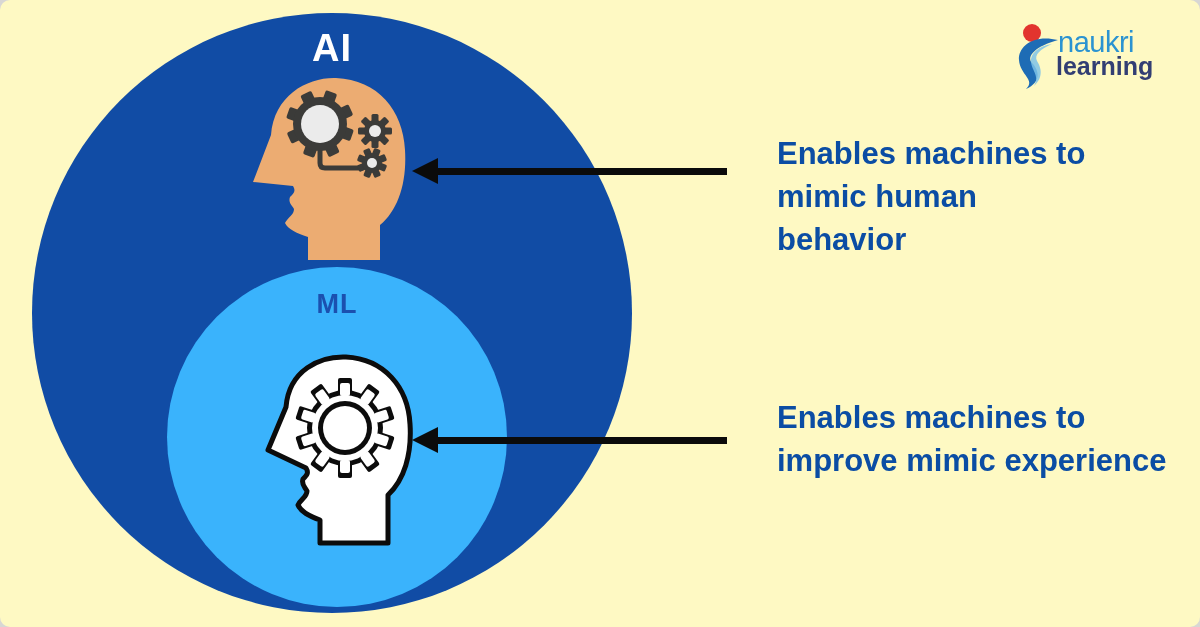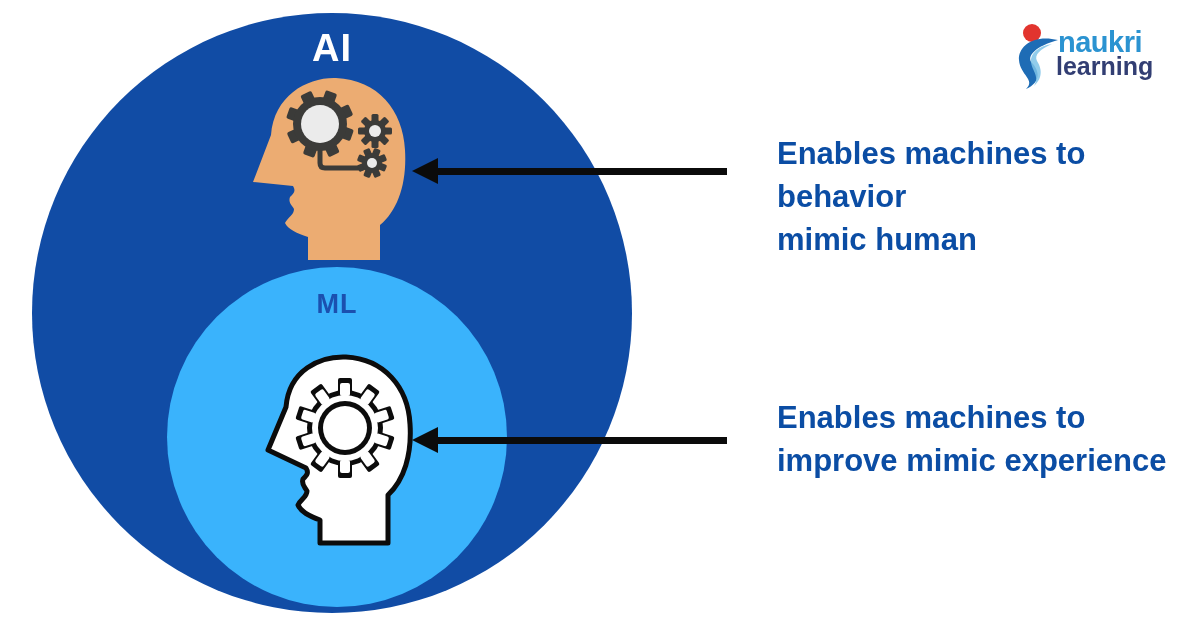--- a/index.html
+++ b/index.html
@@ -1,21 +1,21 @@
 <!DOCTYPE html>
 <html><head>
 <meta charset="utf-8">
 <style>
   html,body{margin:0;padding:0;}
   body{
     width:1200px;height:627px;overflow:hidden;
     font-family:"Liberation Sans","DejaVu Sans",sans-serif;
     background:#d8d7d4;
   }
-  .canvas{position:relative;width:1200px;height:627px;background:#ffffff;}
+  .canvas{position:relative;width:1200px;height:627px;background:#fef9c3;border-radius:10px;}
 
   
   .circle{position:absolute;border-radius:50%;}
   .circle-ai{left:32px;top:13px;width:600px;height:600px;background:#114ca5;}
   .circle-ml{left:167px;top:267px;width:340px;height:340px;background:#3ab3fc;}
 
   .ai-label{
     position:absolute;top:14px;left:0;width:100%;text-align:center;
     color:#ffffff;font-size:38px;font-weight:bold;letter-spacing:1px;
   }
@@ -42,21 +42,21 @@
     font-size:31px;font-weight:bold;line-height:43px;white-space:nowrap;margin-left:20px;
   }
   .annotation-1{top:132px;}
   .annotation-2{top:396px;}
 
   
   .logo{position:absolute;left:1012px;top:18px;width:170px;height:72px;}
   .logo-icon{position:absolute;left:0;top:0;}
   .logo-brand{
     position:absolute;left:46px;top:8px;
-    font-size:29px;font-weight:bold;color:#2b93d1;letter-spacing:-0.5px;
+    font-size:29px;font-weight:normal;color:#2b93d1;letter-spacing:-0.5px;
   }
   .logo-sub{
     position:absolute;left:44px;top:34px;
     font-size:25px;font-weight:bold;color:#323e73;letter-spacing:0;
   }
 </style>
 </head>
 <body>
 
 <div class="canvas">
@@ -145,22 +145,22 @@
     </g>
     <circle cx="83" cy="76" r="27" fill="#0c0c0c"></circle>
     <circle cx="83" cy="76" r="22" fill="#ffffff"></circle>
   </svg>
 
   <div class="arrow arrow-1"></div>
   <div class="arrow arrow-2"></div>
 
   <div class="annotation annotation-1">
     <div>Enables machines to</div>
+    <div>mimic human</div>
     <div>behavior</div>
-    <div>mimic human</div>
   </div>
   <div class="annotation annotation-2">
     <div>Enables machines to</div>
     <div>improve mimic experience</div>
   </div>
 
   <div class="logo">
     <svg class="logo-icon" width="50" height="72" viewBox="0 0 50 72" aria-hidden="true">
       <circle cx="20" cy="15" r="9" fill="#e2342e"></circle>
       <path d="M46,22 C22,16 6,28 7,42 C8,57 24,62 14,71 C30,64 27,52 20,45 C14,38 24,28 46,22 Z" fill="#1e6cb5"></path>

